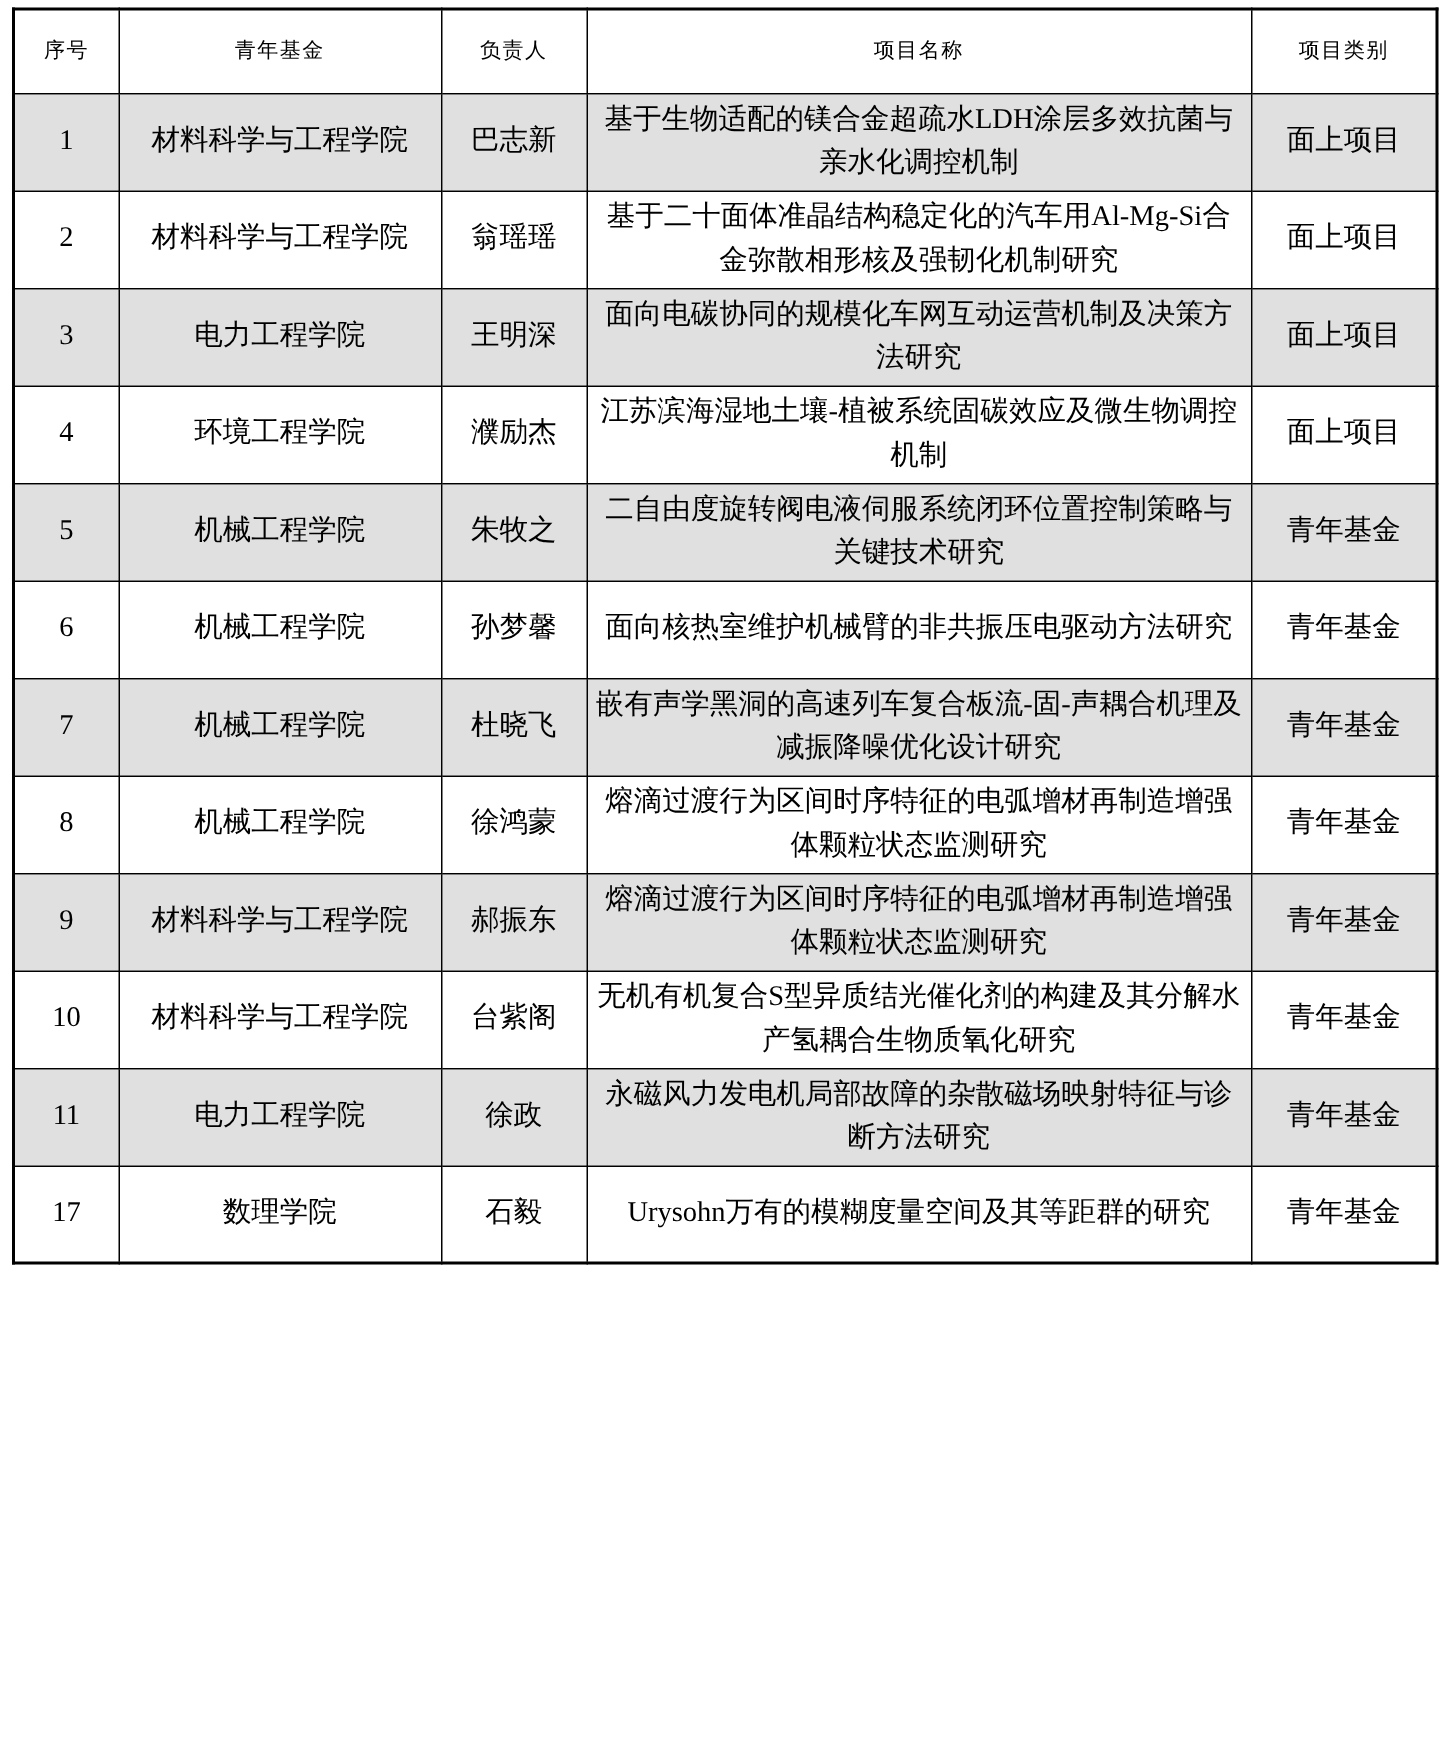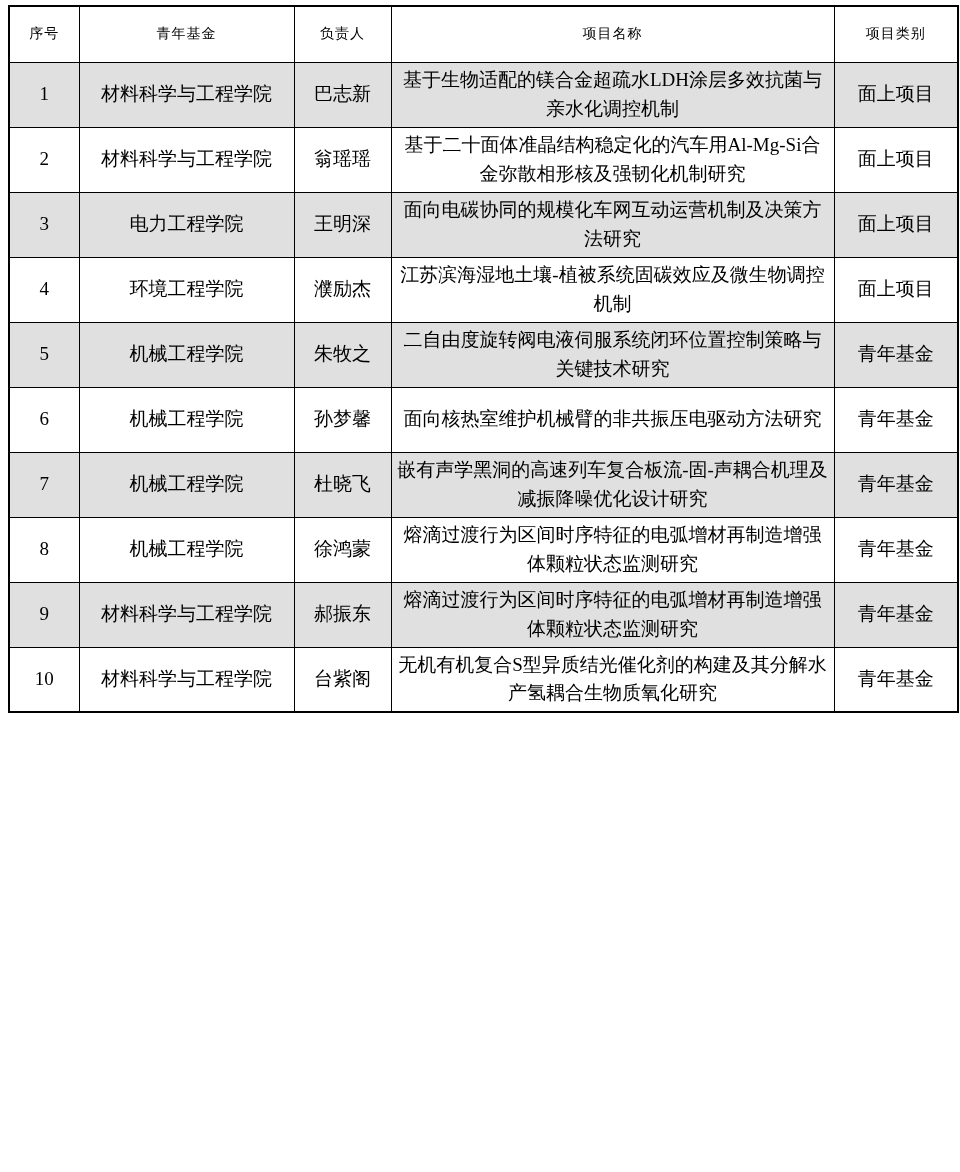--- a/index.html
+++ b/index.html
@@ -145,15 +145,29 @@
           <td>熔滴过渡行为区间时序特征的电弧增材再制造增强体颗粒状态监测研究</td>
           <td>青年基金</td>
         </tr>
         <tr>
           <td>10</td>
           <td>材料科学与工程学院</td>
           <td>台紫阁</td>
           <td>无机有机复合S型异质结光催化剂的构建及其分解水产氢耦合生物质氧化研究</td>
           <td>青年基金</td>
         </tr>
+        <tr>
+          <td>11</td>
+          <td>电力工程学院</td>
+          <td>徐政</td>
+          <td>永磁风力发电机局部故障的杂散磁场映射特征与诊断方法研究</td>
+          <td>青年基金</td>
+        </tr>
+        <tr>
+          <td>17</td>
+          <td>数理学院</td>
+          <td>石毅</td>
+          <td>Urysohn万有的模糊度量空间及其等距群的研究</td>
+          <td>青年基金</td>
+        </tr>
       </tbody>
   </table>
 </div>
 
 </body></html>

